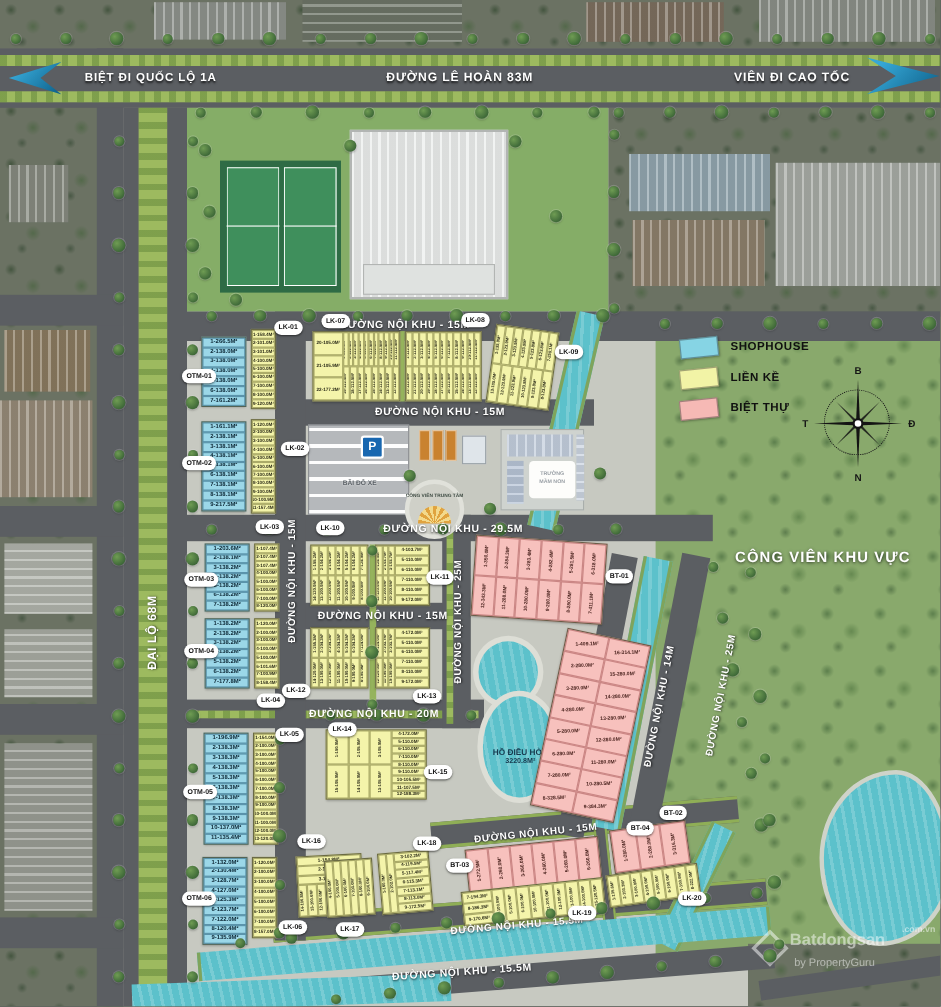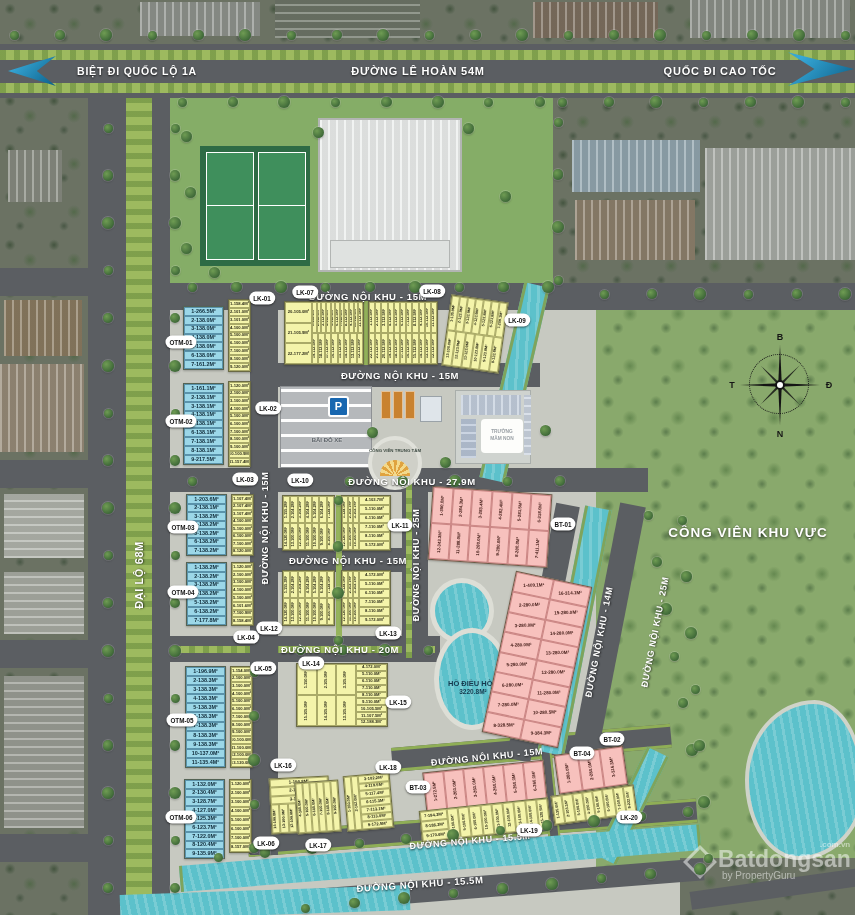--- a/index.html
+++ b/index.html
@@ -100,22 +100,22 @@
 
   <div class="abs aerial tex-trees" style="left:680px;top:858px;width:175px;height:57px;"></div>
   <div class="abs road" style="left:690px;top:880px;width:170px;height:18px;transform:rotate(-8deg);"></div>
 
   <div class="abs road" style="left:0;top:44px;width:855px;height:54px;"></div>
   <div class="abs median" style="left:0;top:50px;width:855px;height:10px;"></div>
   <div class="abs median" style="left:0;top:83px;width:855px;height:10px;"></div>
   <div class="abs arrow" style="left:8px;top:54px;width:48px;height:34px;clip-path:polygon(100% 6%,0% 50%,100% 94%,60% 50%);"></div>
   <div class="abs arrow" style="left:788px;top:50px;width:66px;height:38px;clip-path:polygon(0% 6%,100% 50%,0% 94%,40% 50%);"></div>
   <div class="abs bannerlabel" style="left:137px;top:71px;font-size:10.5px;">BIỆT ĐI QUỐC LỘ 1A</div>
-  <div class="abs bannerlabel" style="left:418px;top:71px;">ĐƯỜNG LÊ HOÀN 54M</div>
-  <div class="abs bannerlabel" style="left:720px;top:71px;">QUỐC ĐI CAO TỐC</div>
+  <div class="abs bannerlabel" style="left:418px;top:71px;">ĐƯỜNG LÊ HOÀN 83M</div>
+  <div class="abs bannerlabel" style="left:720px;top:71px;">VIÊN ĐI CAO TỐC</div>
 
   <div class="abs road" style="left:112px;top:98px;width:58px;height:817px;"></div>
   <div class="abs median-v" style="left:126px;top:98px;width:26px;height:817px;"></div>
 
   <div class="abs road" style="left:170px;top:283px;width:685px;height:27px;"></div>
   <div class="abs road" style="left:250px;top:363px;width:290px;height:24px;"></div>
   <div class="abs road" style="left:170px;top:468px;width:478px;height:24px;"></div>
   <div class="abs road" style="left:250px;top:548px;width:160px;height:24px;"></div>
   <div class="abs road" style="left:170px;top:636px;width:270px;height:26px;"></div>
   <div class="abs median" style="left:175px;top:646px;width:260px;height:7px;"></div>
@@ -167,39 +167,47 @@
   <div class="abs roof-v" style="left:524px;top:395px;width:7px;height:60px;background-color:#cdd6e2;"></div>
 
   <div class="abs water" style="left:430px;top:578px;width:64px;height:66px;border-radius:50%;border:5px solid #ddded6;box-sizing:border-box;"></div>
   <div class="abs water" style="left:434px;top:628px;width:76px;height:102px;border-radius:50%;border:5px solid #ddded6;box-sizing:border-box;"></div>
   <div class="abs lakelabel" style="left:473px;top:688px;font-size:7.5px;">
     <div>HỒ ĐIỀU HÒA</div>
     <div style="font-size:6.5px;">3220.8M²</div>
   </div>
 
   <div class="abs water" style="left:745px;top:700px;width:120px;height:160px;border-radius:58% 42% 55% 45%/50% 55% 45% 50%;border:4px solid #cfd3c9;box-sizing:border-box;"></div>
-  <div class="abs parklabel" style="left:748px;top:532px;">CÔNG VIÊN KHU VỰC</div>
-
+  <div class="abs parklabel" style="left:748px;top:506px;">CÔNG VIÊN KHU VỰC</div>
+
+  <div class="abs" style="left:618px;top:303px;width:170px;height:90px;">
+    <div class="legend-chip abs" style="left: 0px; top: 4px; background: rgb(134, 212, 228);"></div>
+    <div class="legend-label abs" style="left:46px;top:6px;">SHOPHOUSE</div>
+    <div class="legend-chip abs" style="left: 0px; top: 32px; background: rgb(242, 243, 166);"></div>
+    <div class="legend-label abs" style="left:46px;top:34px;">LIỀN KỀ</div>
+    <div class="legend-chip abs" style="left: 0px; top: 60px; background: rgb(246, 185, 181);"></div>
+    <div class="legend-label abs" style="left:46px;top:62px;">BIỆT THỰ</div>
+  </div>
 
   <div class="abs" style="left:744px;top:349px;width:72px;height:72px;">
     <div class="abs" style="left:5px;top:5px;width:60px;height:60px;border:1.5px dotted #1a1a1a;border-radius:50%;box-sizing:border-box;"></div>
     <div class="abs spikeN" style="left:29px;top:-4px;width:14px;height:80px;"></div>
     <div class="abs spikeE" style="left:-4px;top:29px;width:80px;height:14px;"></div>
     <div class="abs spikeN" style="left:31px;top:8px;width:10px;height:56px;transform:rotate(45deg);opacity:.85;"></div>
     <div class="abs spikeE" style="left:8px;top:31px;width:56px;height:10px;transform:rotate(45deg);opacity:.85;"></div>
     <div class="abs" style="left:31px;top:31px;width:10px;height:10px;border-radius:50%;background:#fff;border:2px solid #141414;box-sizing:border-box;"></div>
     <div class="abs compass-letter" style="left:36px;top:-12px;">B</div>
     <div class="abs compass-letter" style="left:36px;top:85px;">N</div>
     <div class="abs compass-letter" style="left:-12px;top:36px;">T</div>
     <div class="abs compass-letter" style="left:85px;top:36px;">Đ</div>
   </div>
 
   <div class="abs wm" style="left:688px;top:840px;width:170px;height:52px;">
     <div class="abs" style="left:0;top:10px;width:18px;height:18px;border:3px solid rgba(255,255,255,.5);transform:rotate(45deg);"></div>
-    <div class="abs" style="left:30px;top:6px;font-size:23px;font-weight:bold;">Batdongsan</div>
+    <div class="abs" style="left:30px;top:6px;font-size:15px;font-weight:bold;">Batdongsan</div>
     <div class="abs" style="left:132px;top:0;font-size:8px;font-weight:bold;">.com.vn</div>
     <div class="abs" style="left:34px;top:30px;font-size:10px;">by PropertyGuru</div>
   </div>
 
   <div id="gen-blocks">
       <div class="abs block blk-blue" style="left: 183px; top: 306px; width: 41px; height: 64px; display: flex;">
         <div style="flex: 1 1 0%; display: flex; flex-direction: column; min-width: 0px;">
           <div class="cell cell-blue" style="flex: 1 1 0%; font-size: 5.4px;">1-266.5M²</div>
           <div class="cell cell-blue" style="flex: 1 1 0%; font-size: 5.4px;">2-138.0M²</div>
           <div class="cell cell-blue" style="flex: 1 1 0%; font-size: 5.4px;">3-138.0M²</div>
@@ -1196,21 +1204,21 @@
       <div class="abs tree" style="left: 499.5px; top: 190.5px; width: 11px; height: 11px;"></div>
       <div class="abs tree" style="left: 208.5px; top: 266.5px; width: 11px; height: 11px;"></div>
       <div class="abs tree" style="left: 539.5px; top: 424.5px; width: 11px; height: 11px;"></div>
       <div class="abs tree" style="left: 366.5px; top: 426.5px; width: 11px; height: 11px;"></div>
       <div class="abs tree" style="left: 439.5px; top: 456.5px; width: 11px; height: 11px;"></div>
     </div>
   <div id="gen-roadlabels">
       <div class="abs roadlabel" style="left: 139px; top: 575px; font-size: 11px; transform: translate(-50%, -50%) rotate(-90deg);">ĐẠI LỘ 68M</div>
       <div class="abs roadlabel" style="left: 368px; top: 296px; font-size: 9.5px; transform: translate(-50%, -50%) rotate(0deg);">ĐƯỜNG NỘI KHU - 15M</div>
       <div class="abs roadlabel" style="left: 400px; top: 375px; font-size: 9.5px; transform: translate(-50%, -50%) rotate(0deg);">ĐƯỜNG NỘI KHU - 15M</div>
-      <div class="abs roadlabel" style="left: 412px; top: 481px; font-size: 9.5px; transform: translate(-50%, -50%) rotate(0deg);">ĐƯỜNG NỘI KHU - 27.9M</div>
+      <div class="abs roadlabel" style="left: 412px; top: 481px; font-size: 9.5px; transform: translate(-50%, -50%) rotate(0deg);">ĐƯỜNG NỘI KHU - 29.5M</div>
       <div class="abs roadlabel" style="left: 348px; top: 560px; font-size: 9.5px; transform: translate(-50%, -50%) rotate(0deg);">ĐƯỜNG NỘI KHU - 15M</div>
       <div class="abs roadlabel" style="left: 340px; top: 649px; font-size: 9.5px; transform: translate(-50%, -50%) rotate(0deg);">ĐƯỜNG NỘI KHU - 20M</div>
       <div class="abs roadlabel" style="left: 487px; top: 757px; font-size: 9px; transform: translate(-50%, -50%) rotate(-6deg);">ĐƯỜNG NỘI KHU - 15M</div>
       <div class="abs roadlabel" style="left: 470px; top: 841px; font-size: 9px; transform: translate(-50%, -50%) rotate(-5deg);">ĐƯỜNG NỘI KHU - 15.5M</div>
       <div class="abs roadlabel" style="left: 420px; top: 884px; font-size: 9.5px; transform: translate(-50%, -50%) rotate(-4deg);">ĐƯỜNG NỘI KHU - 15.5M</div>
       <div class="abs roadlabel" style="left: 265px; top: 528px; font-size: 9px; transform: translate(-50%, -50%) rotate(-90deg);">ĐƯỜNG NỘI KHU - 15M</div>
       <div class="abs roadlabel" style="left: 416px; top: 565px; font-size: 9px; transform: translate(-50%, -50%) rotate(-90deg);">ĐƯỜNG NỘI KHU - 25M</div>
       <div class="abs roadlabel" style="left: 599px; top: 642px; font-size: 9px; transform: translate(-50%, -50%) rotate(-79deg);">ĐƯỜNG NỘI KHU - 14M</div>
       <div class="abs roadlabel" style="left: 655px; top: 632px; font-size: 9px; transform: translate(-50%, -50%) rotate(-79deg);">ĐƯỜNG NỘI KHU - 25M</div>
     </div>

